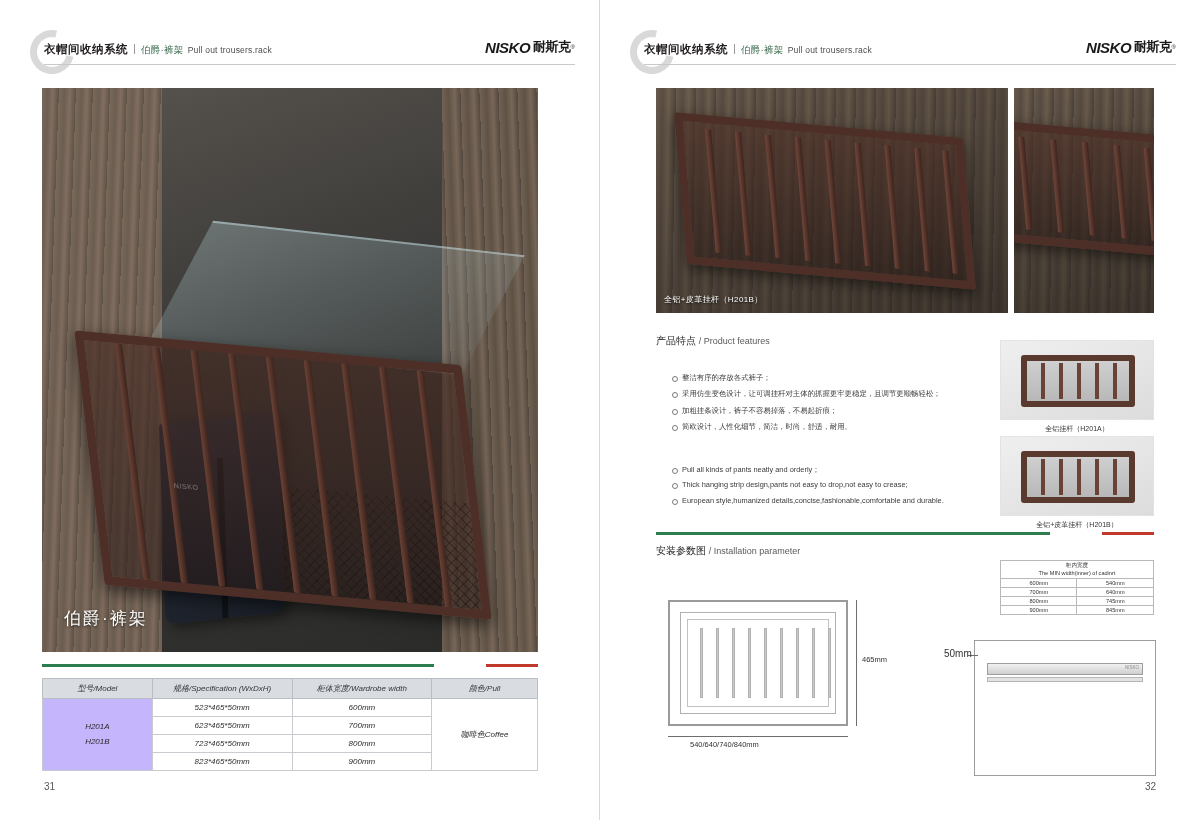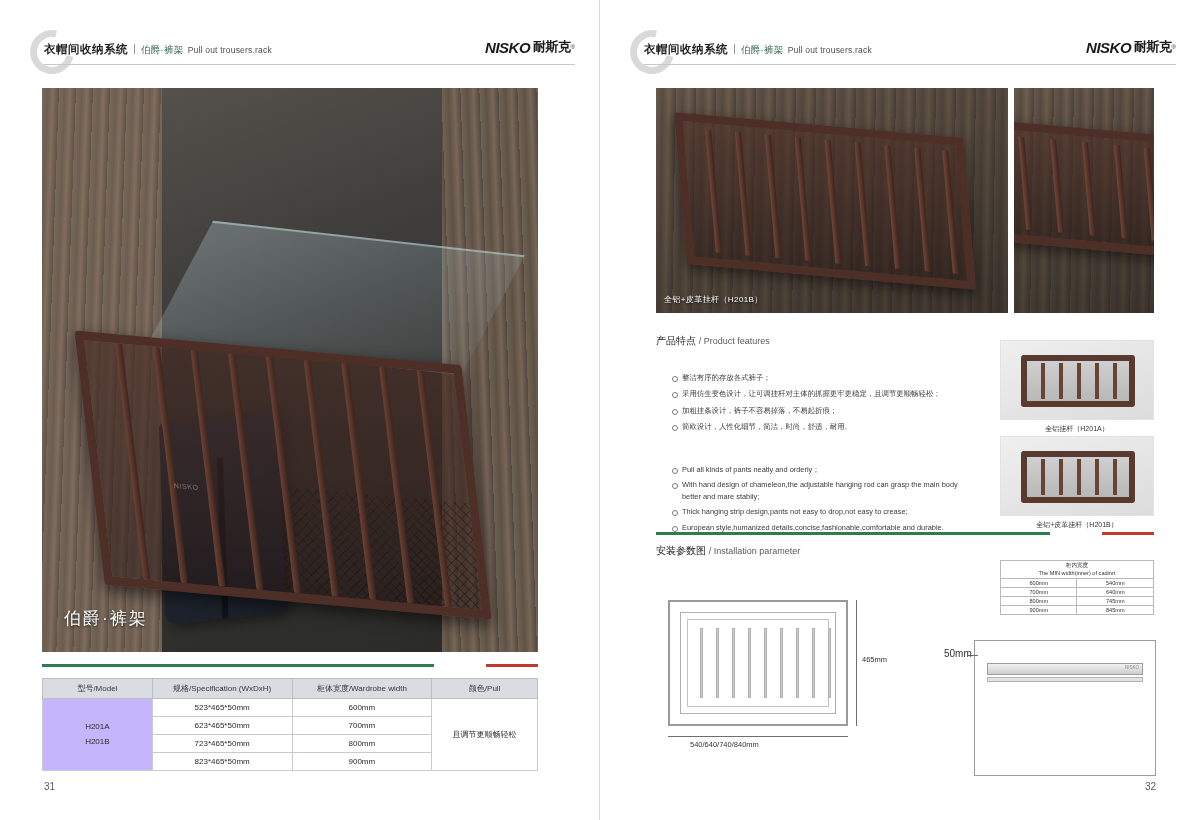--- a/index.html
+++ b/index.html
@@ -163,20 +163,21 @@
   .tri-rule { position:absolute; height:3px; display:flex; }
   .tri-rule span { height:3px; display:block; }
 
   
   .spec {
     position:absolute;
     left:42px; top:678px; width:496px;
     border-collapse: collapse;
     font-size: 8px;
     color:#2b2b2b;
+    font-style:italic;
   }
   .spec th {
     background:#d9dce0; color:#33383d;
     font-weight: normal;
     border:1px solid #b9bec4;
     padding:4px 2px;
     font-size:8px;
   }
   .spec td {
     border:1px solid #c8ccd1;
@@ -382,21 +383,21 @@
         </tr>
       </thead>
       <tbody>
         <tr>
           <td class="model" rowspan="4">
             <span>H201A</span><br>
             <span>H201B</span>
           </td>
           <td>523*465*50mm</td>
           <td>600mm</td>
-          <td rowspan="4">且调节更顺畅轻松</td>
+          <td rowspan="4">咖啡色Coffee</td>
         </tr>
         <tr>
           <td>623*465*50mm</td>
           <td>700mm</td>
         </tr>
         <tr>
           <td>723*465*50mm</td>
           <td>800mm</td>
         </tr>
         <tr>
@@ -467,21 +468,20 @@
       <li>整洁有序的存放各式裤子；</li>
       <li>采用仿生变色设计，让可调挂杆对主体的抓握更牢更稳定，且调节更顺畅轻松；</li>
       <li>加粗挂条设计，裤子不容易掉落，不易起折痕；</li>
       <li>简欧设计，人性化细节，简洁，时尚，舒适，耐用。</li>
     </ul>
   </div>
 
   <div class="feat feat-en" style="left:656px; top:448px; width:330px;">
     <ul>
       <li>Pull all kinds of pants neatly and orderly；</li>
-      <li>With hand design of chameleon,the adjustable hanging rod can grasp the main body better and mare stabily;</li>
       <li>Thick hanging strip design,pants not easy to drop,not easy to crease;</li>
       <li>European style,humanized details,concise,fashionable,comfortable and durable.</li>
     </ul>
   </div>
 
   <div class="ph-thumb" style="top:340px;">
     <div class="thumb-rack">
       <div class="thumb-bar" style="left:14px"></div>
       <div class="thumb-bar" style="left:32px"></div>
       <div class="thumb-bar" style="left:50px"></div>

